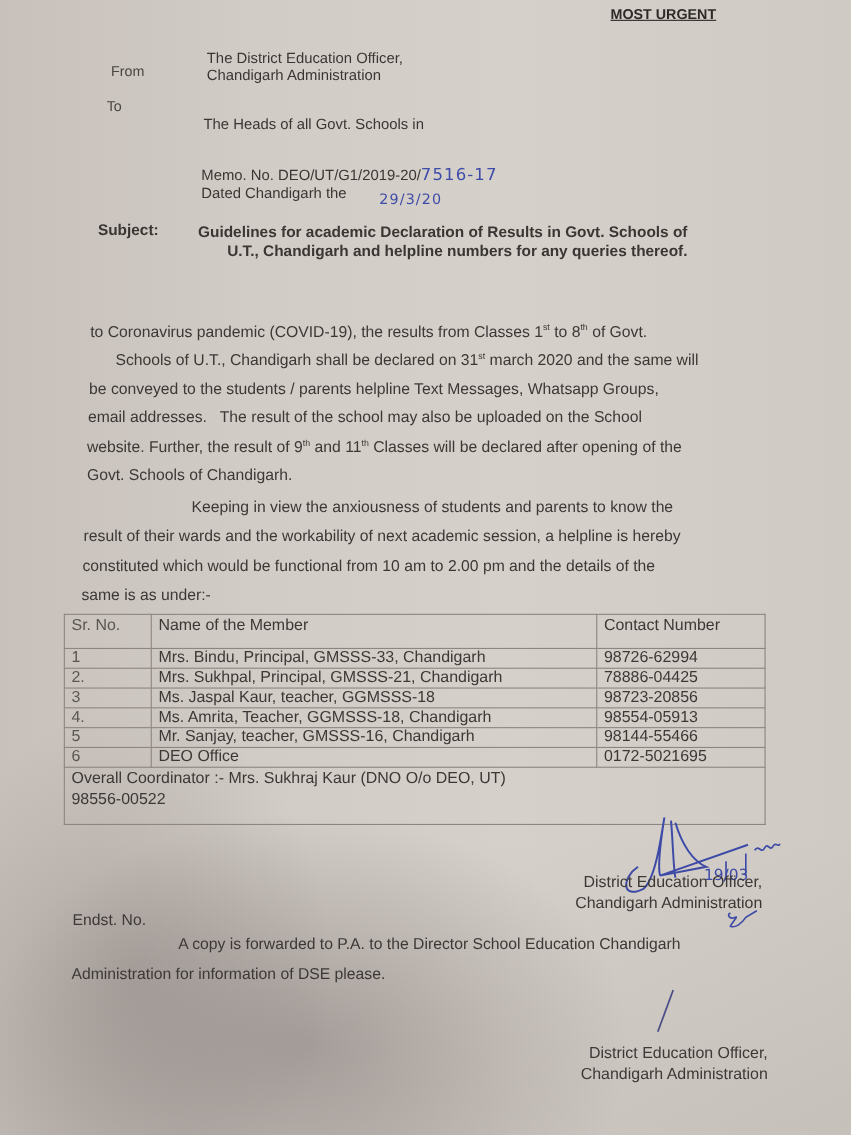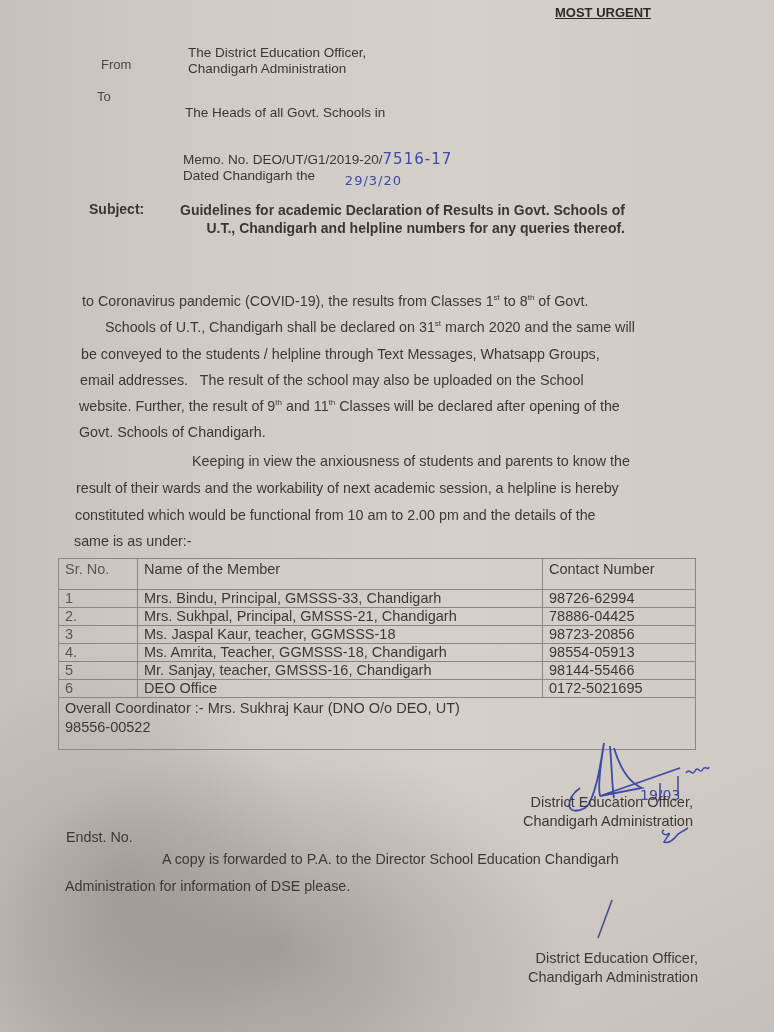--- a/index.html
+++ b/index.html
@@ -74,28 +74,28 @@
     <div>Guidelines for academic Declaration of Results in Govt. Schools of</div>
     <div>U.T., Chandigarh and helpline numbers for any queries thereof.</div>
   </div>
 
   <div class="abs para" style="left:82px; top:293px;">
     <span>to Coronavirus pandemic (COVID-19), the results from Classes 1</span><sup>st</sup><span> to 8</span><sup>th</sup><span> of Govt.</span>
   </div>
   <div class="abs para" style="left:82px; top:319px;margin-left:23px;">
     <span>Schools of U.T., Chandigarh shall be declared on 31</span><sup>st</sup><span> march 2020 and the same will</span>
   </div>
-  <div class="abs para" style="left:81px; top:346px;">be conveyed to the students / helpline through Text Messages, Whatsapp Groups,</div>
+  <div class="abs para" style="left:81px; top:346px;">be conveyed to the students / parents helpline Text Messages, Whatsapp Groups,</div>
   <div class="abs para" style="left:80px; top:372px; white-space:pre;">email addresses.   The result of the school may also be uploaded on the School</div>
   <div class="abs para" style="left:79px; top:398px;">
     <span>website. Further, the result of 9</span><sup>th</sup><span> and 11</span><sup>th</sup><span> Classes will be declared after opening of the</span>
   </div>
   <div class="abs para" style="left:79px; top:424px;">Govt. Schools of Chandigarh.</div>
 
-  <div class="abs para" style="left:174px; top:453px;margin-left:18px;">Keeping in view the anxiousness of students and parents to know the</div>
+  <div class="abs para" style="left:174px; top:453px;">Keeping in view the anxiousness of students and parents to know the</div>
   <div class="abs para" style="left:76px; top:480px;">result of their wards and the workability of next academic session, a helpline is hereby</div>
   <div class="abs para" style="left:75px; top:507px;">constituted which would be functional from 10 am to 2.00 pm and the details of the</div>
   <div class="abs para" style="left:74px; top:533px;">same is as under:-</div>
 
   <table class="helpline">
     <tbody>
         <tr class="head">
       <td class="c1">Sr. No.</td>
       <td class="c2">Name of the Member</td>
       <td class="c3">Contact Number</td>

